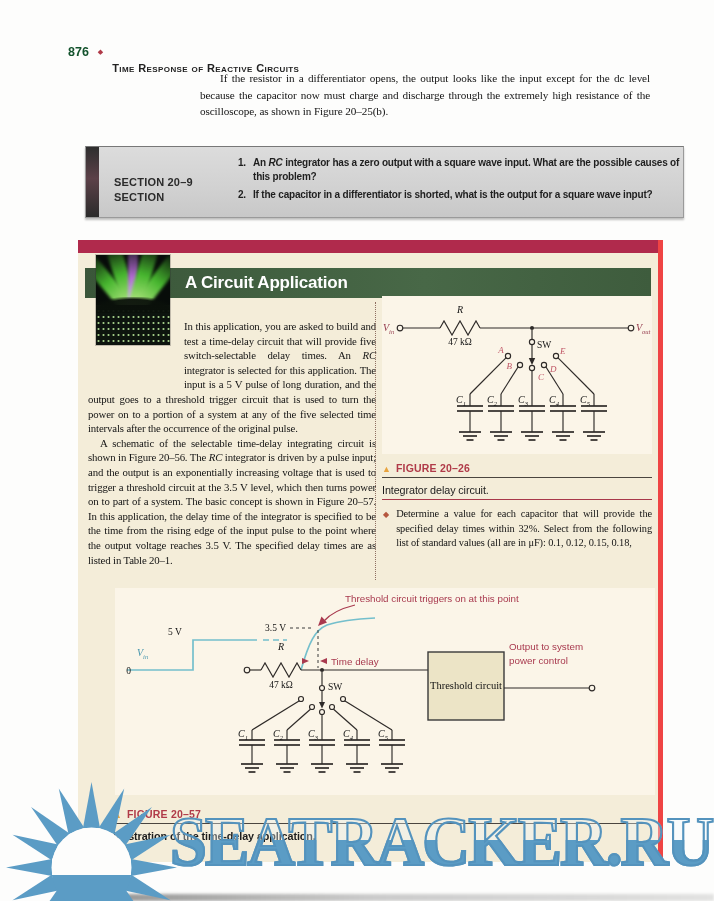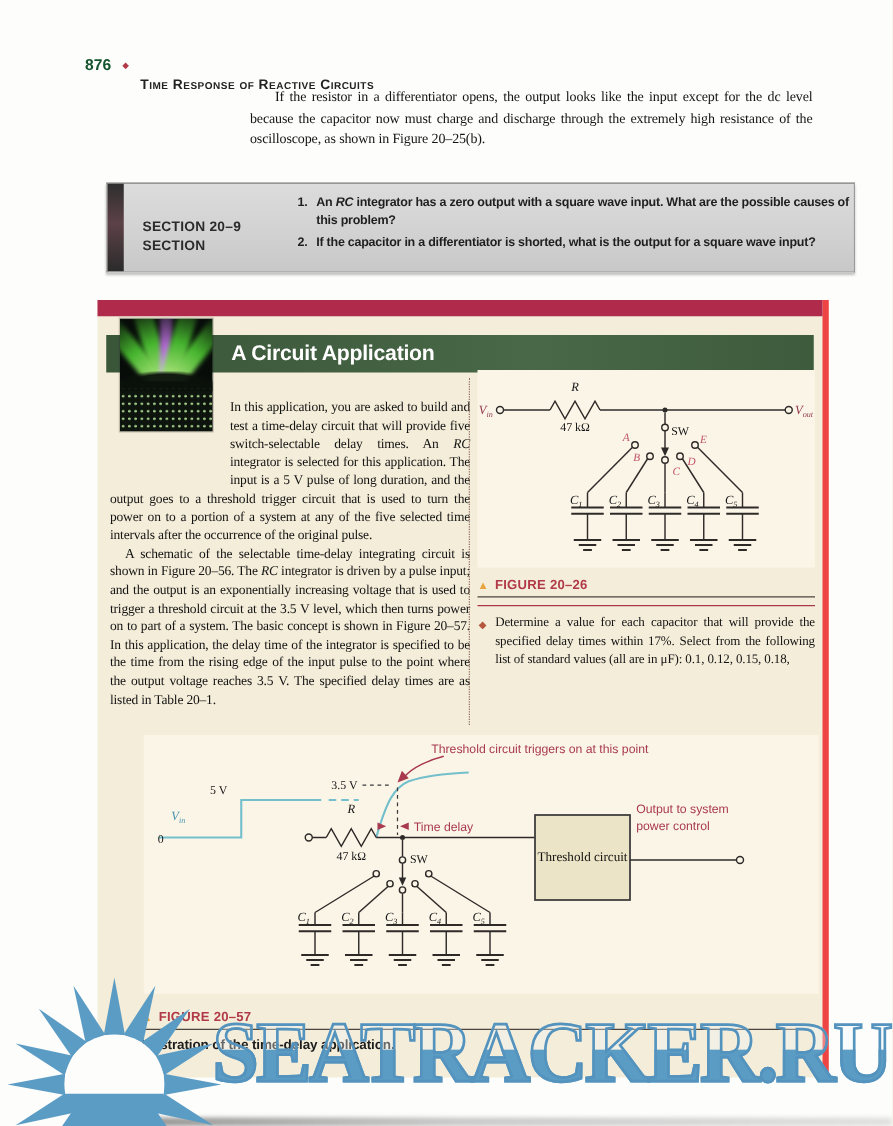--- a/index.html
+++ b/index.html
@@ -267,25 +267,26 @@
               <text x="198" y="107" class="lbl"><tspan>C</tspan><tspan class="sub" dy="2.5">5</tspan></text>
             </g>
           </g>
         </svg>
       </div>
       <div class="figcap-row">
         <span class="figcap-tri">▲</span>
         <span class="figcap-label">FIGURE 20–26</span>
       </div>
       <div class="figcap-rule"></div>
+      <div class="figcap-text">Integrator delay circuit.</div>
 
       <div class="capvals-rule"></div>
       <div class="bullet-row">
         <span class="bullet-glyph">◆</span>
-        <span class="bullet-text">Determine a value for each capacitor that will provide the specified delay times within 17%. Select from the following list of standard values (all are in μF): 0.1, 0.12, 0.15, 0.18,</span>
+        <span class="bullet-text">Determine a value for each capacitor that will provide the specified delay times within 32%. Select from the following list of standard values (all are in μF): 0.1, 0.12, 0.15, 0.18,</span>
       </div>
     </div>
 
     <div class="fig-panel fig57-panel">
       <svg viewBox="0 0 540 207" width="540" height="207">
 
         <path class="bluewave" d="M12 82 H78 V52 H142"></path>
         <line class="bluewave" x1="148" y1="52" x2="172" y2="52" stroke-dasharray="6 4"></line>
         <text x="60" y="47" text-anchor="middle" class="val">5 V</text>
         <text x="16" y="86" text-anchor="end" class="val">0</text>

